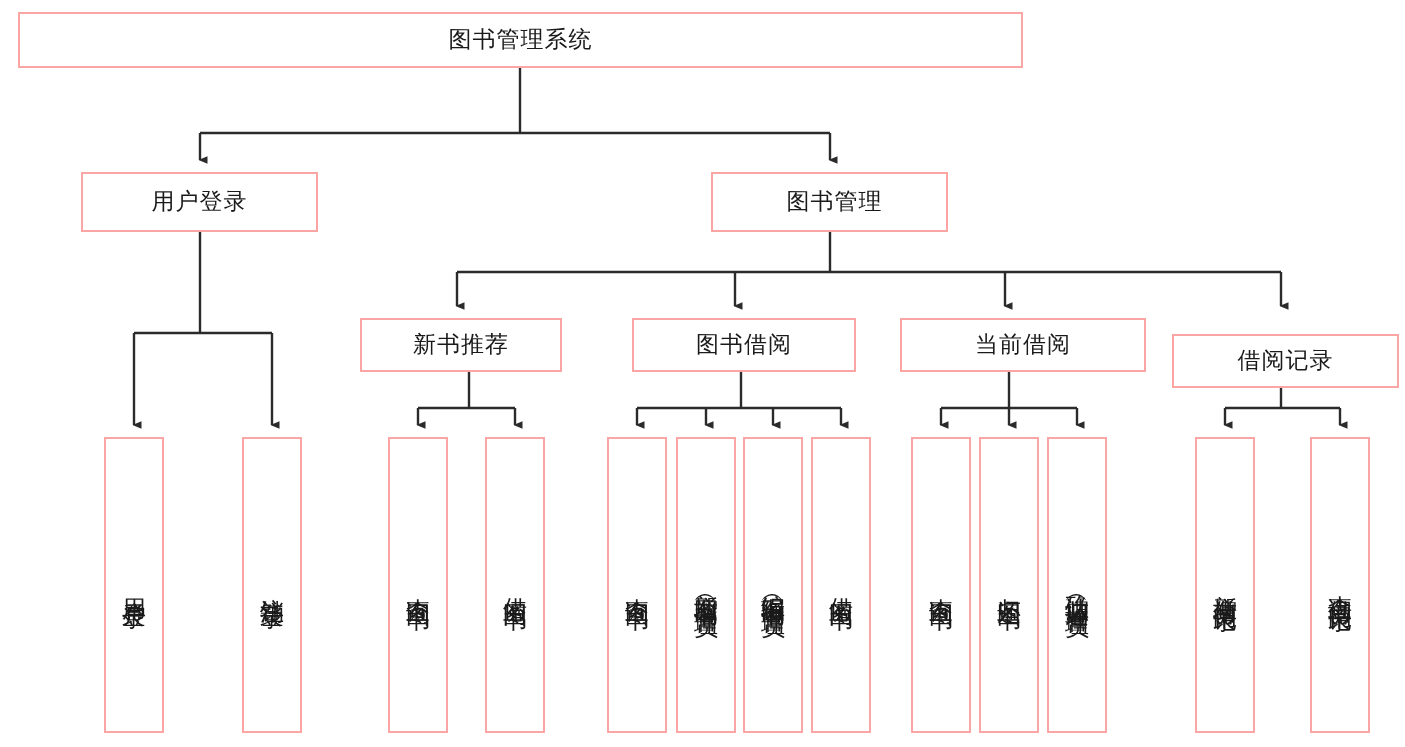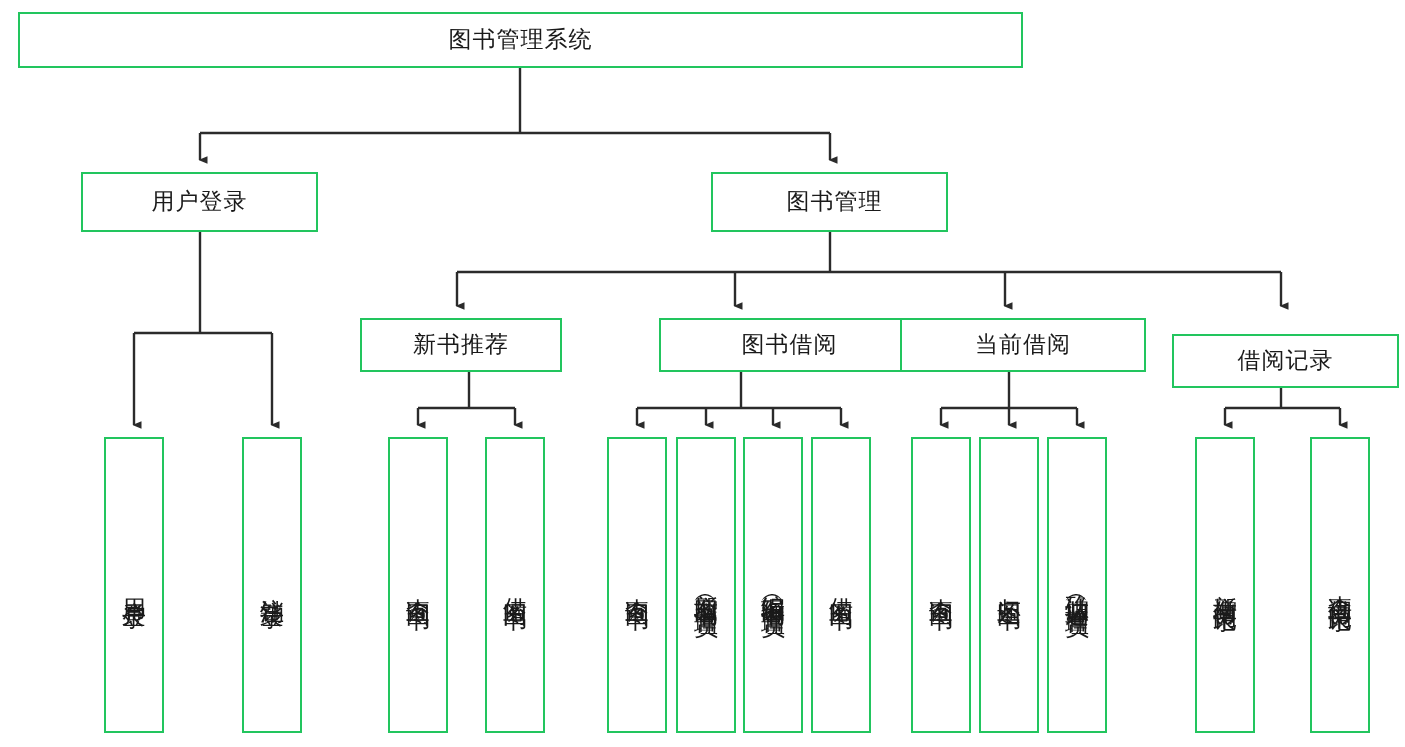--- a/index.html
+++ b/index.html
@@ -25,21 +25,21 @@
     left: 0;
     top: 0;
     width: 1405px;
     height: 747px;
     pointer-events: none;
   }
   .node {
     position: absolute;
     box-sizing: border-box;
     background: #ffffff;
-    border: 2px solid #22c55e;
+    border: 2px solid #fca5a5;
     display: flex;
     align-items: center;
     justify-content: center;
     color: #1a1a1a;
   }
   .node .label {
     text-align: center;
     line-height: 1.18;
     white-space: pre;
   }
@@ -141,21 +141,21 @@
   </div>
 
   <div class="node horizontal" style="left:711px; top:172px; width:237px; height:60px;padding-left:10px;">
     <span class="label">图书管理</span>
   </div>
 
   <div class="node horizontal" style="left:360px; top:318px; width:202px; height:54px;">
     <span class="label">新书推荐</span>
   </div>
 
-  <div class="node horizontal" style="left:632px; top:318px; width:261px; height:54px;margin-left:27px;">
+  <div class="node horizontal" style="left:632px; top:318px; width:224px; height:54px;">
     <span class="label">图书借阅</span>
   </div>
 
   <div class="node horizontal" style="left:900px; top:318px; width:246px; height:54px;">
     <span class="label">当前借阅</span>
   </div>
 
   <div class="node horizontal" style="left:1172px; top:334px; width:227px; height:54px;">
     <span class="label">借阅记录</span>
   </div>

